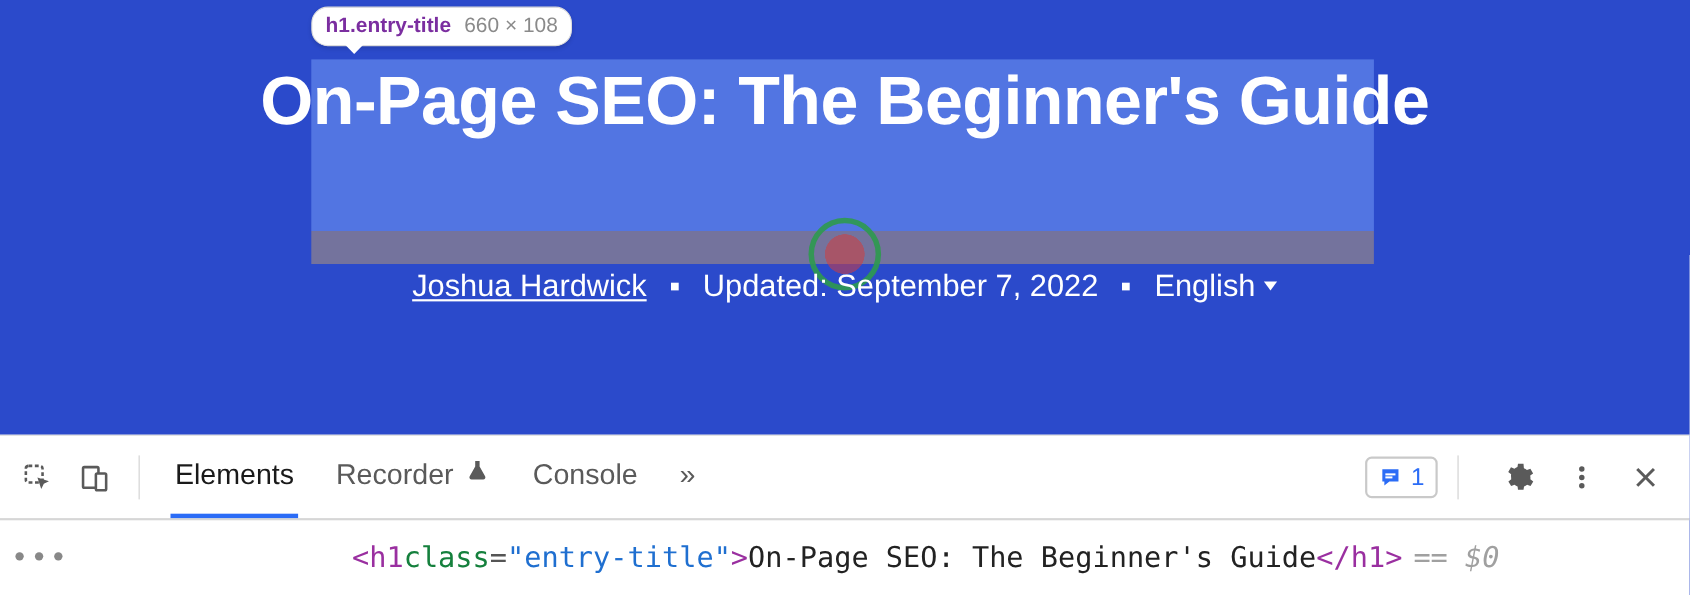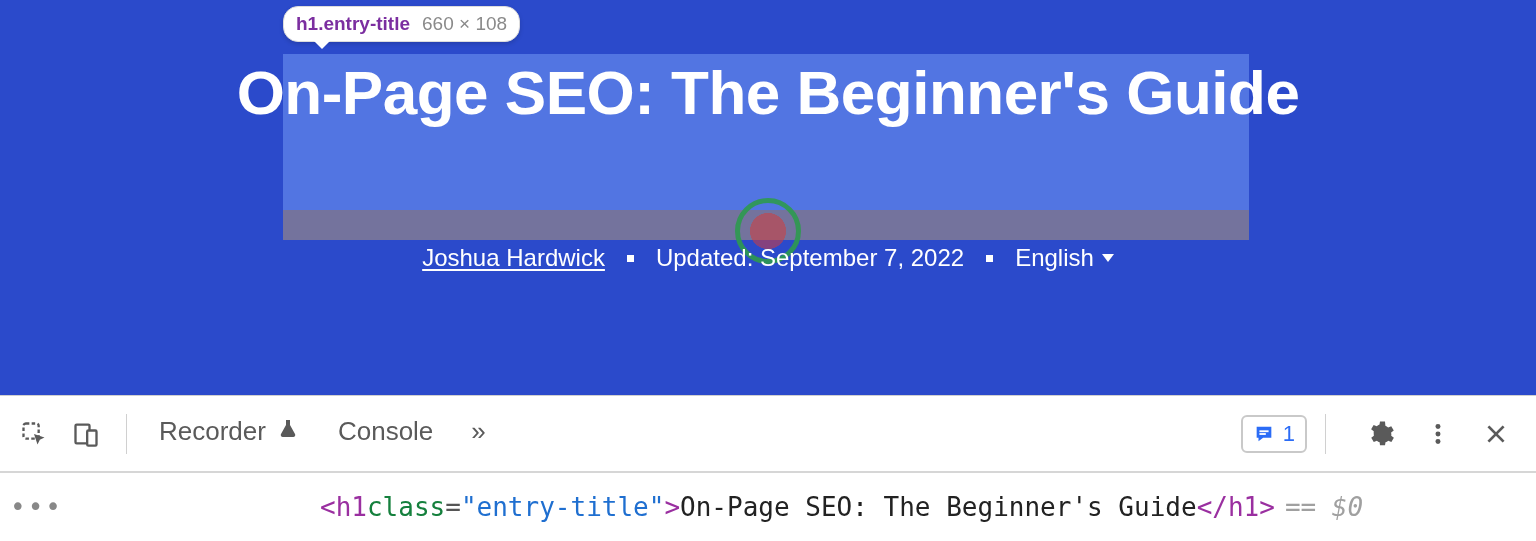--- a/index.html
+++ b/index.html
@@ -83,21 +83,21 @@
   }
 
   
   .meta {
     position: absolute;
     top: 244px;
     left: 0;
     width: 100%;
     text-align: center;
     color: #ffffff;
-    font-size: 24px;
+    font-size: 28px;
     font-weight: 500;
     z-index: 10;
     display: flex;
     justify-content: center;
     align-items: center;
     gap: 22px;
   }
   .meta .sep {
     width: 7px; height: 7px; background: #fff; display: inline-block;
   }
@@ -245,20 +245,23 @@
   </div>
   <div class="dt-btn">
     <svg width="28" height="28" viewBox="0 0 24 24" fill="none" stroke="currentColor" stroke-width="2">
       <rect x="3" y="4" width="12" height="16" rx="1"></rect>
       <rect x="13" y="9" width="8" height="13" rx="1" fill="#fff"></rect>
     </svg>
   </div>
   <div class="dt-divider"></div>
 
   <div class="tabs">
+    <div class="tab active">
+      <span>Elements</span>
+    </div>
     <div class="tab">
       <span>Recorder</span>
       <span class="beaker">
         <svg width="24" height="24" viewBox="0 0 24 24" fill="currentColor">
           <path d="M10 3 h4 v5 l5 9 a2 2 0 0 1 -1.8 3 H6.8 A2 2 0 0 1 5 17 l5 -9 Z"></path>
         </svg>
       </span>
     </div>
     <div class="tab">
       <span>Console</span>

